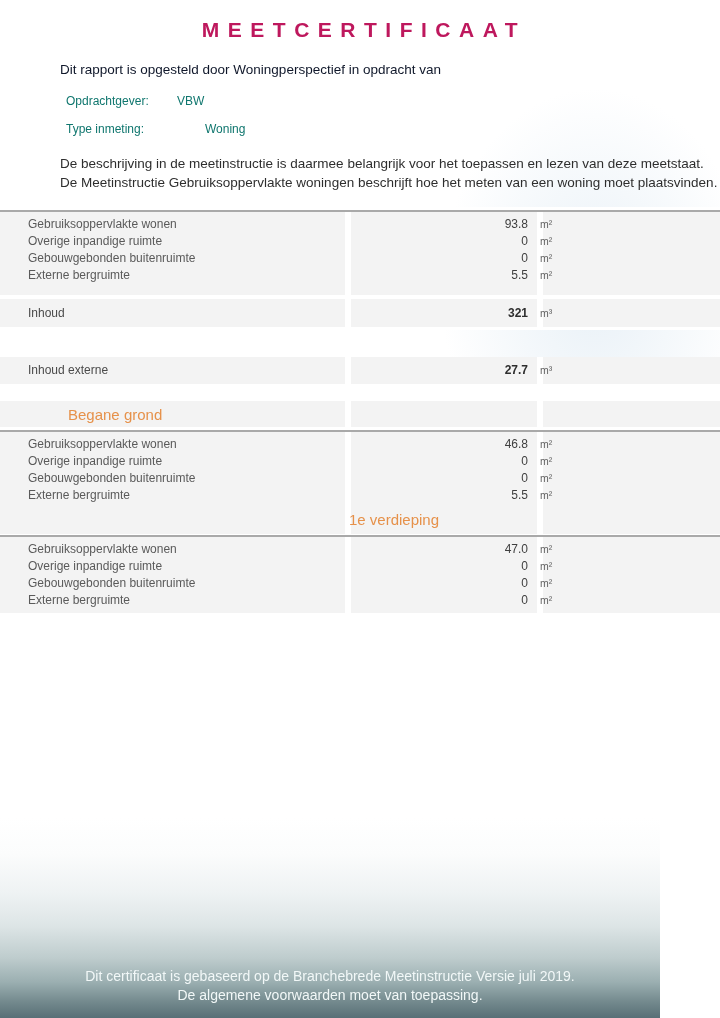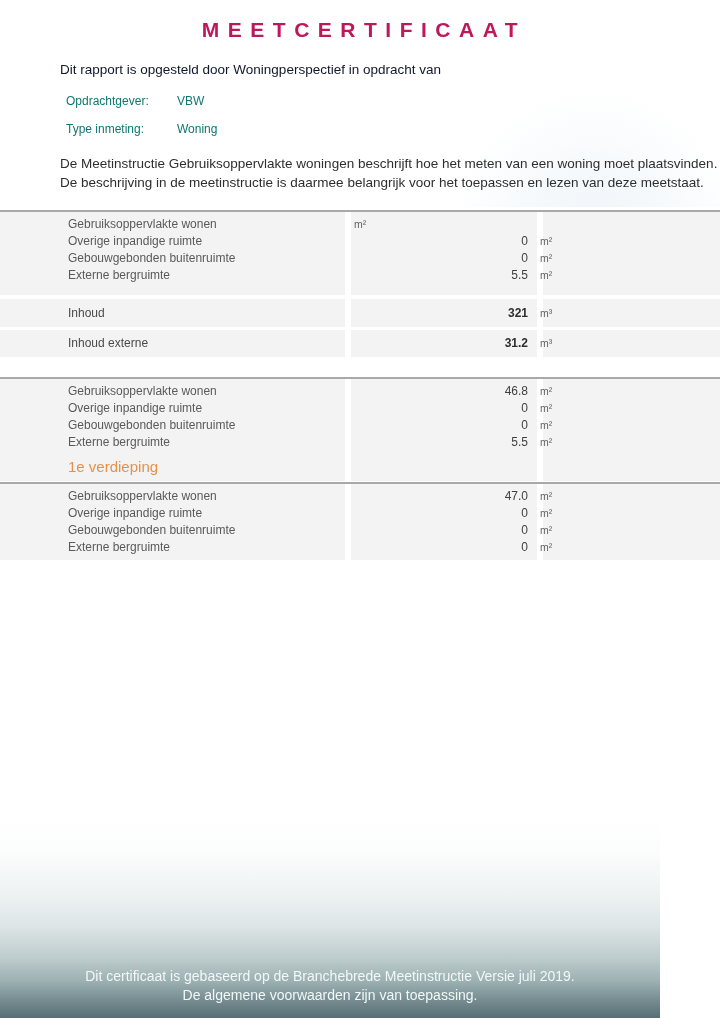--- a/index.html
+++ b/index.html
@@ -21,57 +21,57 @@
     letter-spacing:8.5px; padding-left:8px; box-sizing:border-box;
     color:#be185d;
   }
   .intro {
     position:absolute; left:60px; top:62px;
     font-size:13.5px; color:#0f172a;
   }
   .info-row { position:absolute; left:66px; display:flex; font-size:12px; color:#0f766e;justify-content:flex-end; }
   .info-row .ilabel { width:111px; }
   .info-row.r1 { top:94px; }
-  .info-row.r2 { top:122px; }
+  .info-row.r2 { top:122px;gap:28px; }
   .desc {
     position:absolute; left:60px; top:154px;
     font-size:13.5px; color:#2e2e2e; line-height:19px;
   }
   
   .meas-table { position:absolute; left:0; top:207px; width:720px; }
   .band {
     background:linear-gradient(90deg,
       #f3f3f3 0 345px, #ffffff 345px 351px,
       #f3f3f3 351px 537px, #ffffff 537px 543px,
       #f3f3f3 543px 100%);
   }
   .sec-header { height:26px; display:flex; align-items:center; }
-  .sec-header.tall { height:30px; }
+  .sec-header.tall { height:30px;justify-content:center; }
   .sec-header .stitle {
     padding-left:68px; font-size:15px; color:#e6914a; font-weight:400;
   }
   .sep-white { height:3px; background:#ffffff; }
   .sep-white.thin { height:1px; }
   .sep-line { height:2px; background:#a9a9a9; }
   .rows-band { padding-top:4px; }
   .rows-band.pb11 { padding-bottom:11px; }
   .rows-band.pb4 { padding-bottom:4px; }
   .trow { display:flex; height:17px; line-height:17px; }
-  .c1 { width:345px; padding-left:68px; box-sizing:border-box;
+  .c1 { width:345px; padding-left:28px; box-sizing:border-box;
         font-size:12px; color:#5a5a5a;
         white-space:nowrap; overflow:hidden; margin-right:6px; }
   .c2 { width:180px; text-align:right; padding-right:3px; box-sizing:border-box;
         font-size:12px; color:#3f3f3f; margin-right:6px; }
   .c3 { flex:1; padding-left:3px; font-size:10.5px; color:#636363; }
   .gap4 { height:4px; background:#ffffff; }
   .gap3 { height:3px; background:#ffffff; }
   .total-band { height:28px; }
   .total-band .trow { height:28px; line-height:28px; }
   .total-band.h27 { height:27px; }
-  .total-band.h27 .trow { height:27px; line-height:27px; }
+  .total-band.h27 .trow { height:27px; line-height:27px;margin-top:27px; }
   .total-band .c1 { font-size:12px; color:#4a4a4a; }
   .total-band .c2 { font-weight:700; color:#2e2e2e; }
   .spacer17 { height:17px; background:#ffffff; }
   
   .footer {
     position:absolute; left:0; bottom:0; width:660px; height:200px;
     background:linear-gradient(180deg,
       #ffffff 0%, #fbfcfc 18%, #eef2f3 38%, #dde5e6 54%,
       #becccd 70%, #9bafb1 82%, #73898d 92%, #586f76 100%);
   }
@@ -93,31 +93,32 @@
   <div class="info-row r1">
     <span class="ilabel">Opdrachtgever:</span>
     <span class="ivalue">VBW</span>
   </div>
   <div class="info-row r2">
     <span class="ilabel">Type inmeting:</span>
     <span class="ivalue">Woning</span>
   </div>
 
   <div class="desc">
+    <div>De beschrijving in de meetinstructie is daarmee belangrijk voor het toepassen en lezen van deze meetstaat.</div>
     <div>De Meetinstructie Gebruiksoppervlakte woningen beschrijft hoe het meten van een woning moet plaatsvinden.</div>
-    <div>De beschrijving in de meetinstructie is daarmee belangrijk voor het toepassen en lezen van deze meetstaat.</div>
   </div>
 
   <div class="meas-table">
 
     <div class="sep-white"></div>
     <div class="sep-line"></div>
     <div class="band rows-band pb11">
       <div class="trow">
         <span class="c1">Gebruiksoppervlakte wonen</span>
+        <span class="c2">93.8</span>
         <span class="c3">m²</span>
       </div>
       <div class="trow">
         <span class="c1">Overige inpandige ruimte</span>
         <span class="c2">0</span>
         <span class="c3">m²</span>
       </div>
       <div class="trow">
         <span class="c1">Gebouwgebonden buitenruimte</span>
         <span class="c2">0</span>
@@ -134,27 +135,30 @@
       <div class="trow">
         <span class="c1">Inhoud</span>
         <span class="c2">321</span>
         <span class="c3">m³</span>
       </div>
     </div>
     <div class="gap3"></div>
     <div class="band total-band h27">
       <div class="trow">
         <span class="c1">Inhoud externe</span>
-        <span class="c2">31.2</span>
+        <span class="c2">27.7</span>
         <span class="c3">m³</span>
       </div>
     </div>
 
     <div class="spacer17"></div>
 
+    <div class="band sec-header">
+      <span class="stitle">Begane grond</span>
+    </div>
     <div class="sep-white"></div>
     <div class="sep-line"></div>
     <div class="band rows-band">
       <div class="trow">
         <span class="c1">Gebruiksoppervlakte wonen</span>
         <span class="c2">46.8</span>
         <span class="c3">m²</span>
       </div>
       <div class="trow">
         <span class="c1">Overige inpandige ruimte</span>
@@ -199,16 +203,16 @@
         <span class="c2">0</span>
         <span class="c3">m²</span>
       </div>
     </div>
 
   </div>
 
   <div class="footer">
     <div class="footer-text">
       <div>Dit certificaat is gebaseerd op de Branchebrede Meetinstructie Versie juli 2019.</div>
-      <div>De algemene voorwaarden zijn van toepassing.</div>
+      <div>De algemene voorwaarden moet van toepassing.</div>
     </div>
   </div>
 </div>
 
 </body></html>

